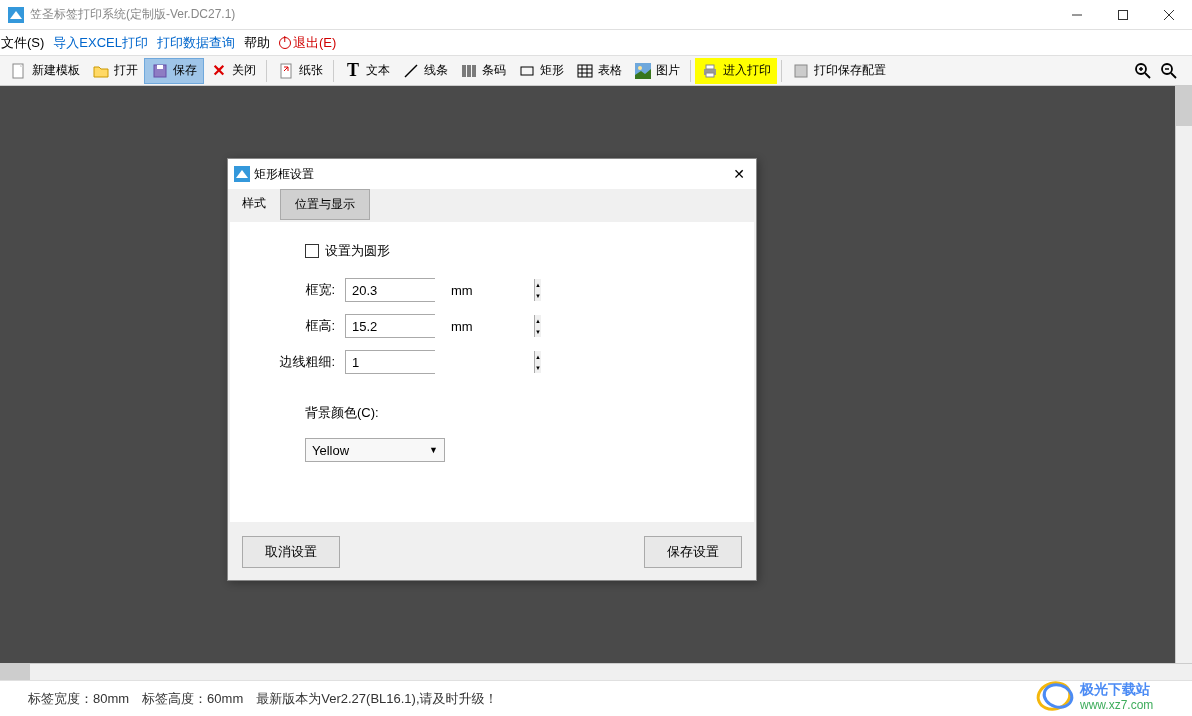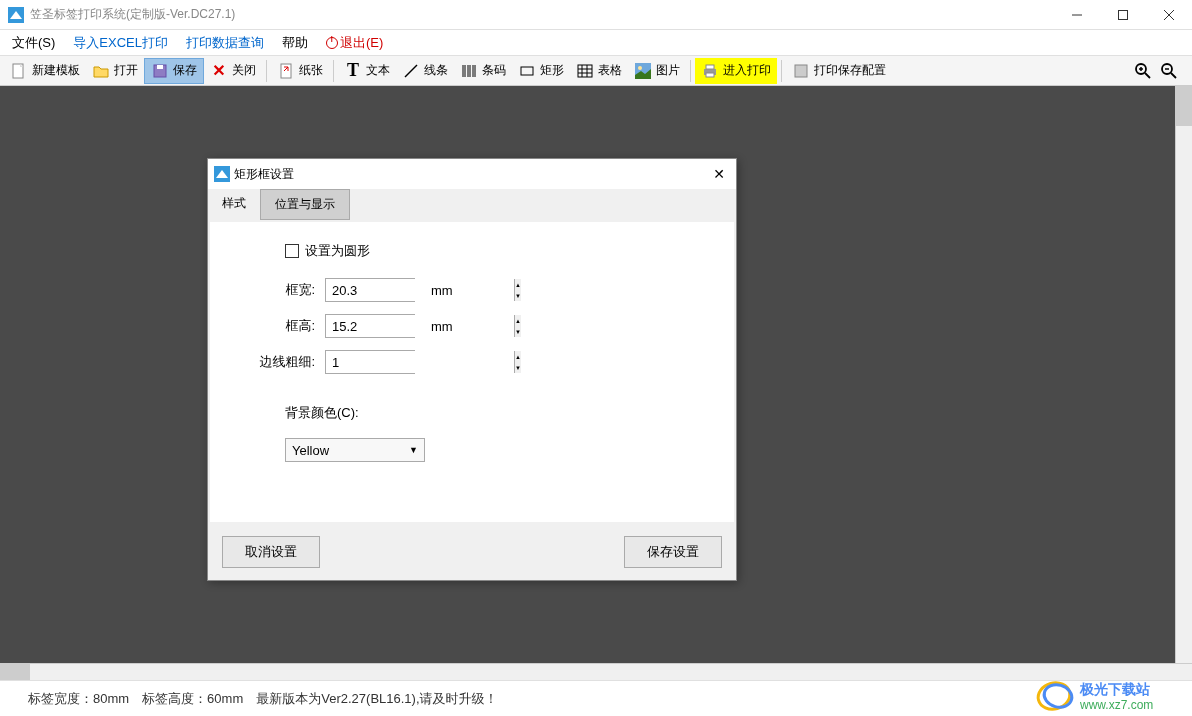--- a/index.html
+++ b/index.html
@@ -4,21 +4,21 @@
 <style>
 * { box-sizing: border-box; margin: 0; padding: 0; font-family: "Microsoft YaHei", sans-serif; }
 body { width: 1192px; height: 716px; background: #fff; overflow: hidden; position: relative; font-size: 12px; }
 
 .titlebar { height: 30px; background: #fff; display: flex; align-items: center; padding-left: 8px; border-bottom: 1px solid #e0e0e0; }
 .titlebar-icon { width: 16px; height: 16px; margin-right: 6px; }
 .titlebar-text { color: #888; font-size: 12px; flex: 1; }
 .win-controls { display: flex; }
 .win-btn { width: 46px; height: 30px; display: flex; align-items: center; justify-content: center; color: #666; }
 
-.menubar { height: 26px; background: #fff; display: flex; align-items: center; padding: 0 12px; gap: 18px; border-bottom: 1px solid #e0e0e0; }
+.menubar { height: 26px; background: #fff; display: flex; align-items: center; padding: 0 1px; gap: 9px; border-bottom: 1px solid #e0e0e0; }
 .menu-item { color: #000; font-size: 13px; }
 .menu-item.blue { color: #0066cc; }
 .menu-item.red { color: #d00000; }
 .power-icon { display: inline-block; width: 12px; height: 12px; border: 1.5px solid #d00000; border-radius: 50%; position: relative; top: 2px; margin-right: 2px; }
 .power-icon::after { content: ""; position: absolute; width: 1.5px; height: 6px; background: #d00000; left: 50%; top: -2px; transform: translateX(-50%); }
 
 .toolbar { height: 30px; background: #f5f5f5; display: flex; align-items: center; padding: 0 4px; border-bottom: 1px solid #ccc; gap: 0; }
 .tool-btn { height: 26px; display: flex; align-items: center; padding: 0 6px; gap: 4px; font-size: 12px; }
 .tool-btn.highlight-blue { background: #9fc5e8; border: 1px solid #6fa8dc; }
 .tool-btn.highlight-yellow { background: #ffff00; }
@@ -33,21 +33,21 @@
 .vscroll-thumb { position: absolute; top: 0; left: 0; right: 0; height: 40px; background: #cdcdcd; }
 .hscroll { height: 17px; background: #f0f0f0; border-top: 1px solid #ccc; display: flex; }
 .hscroll-track { flex: 1; position: relative; }
 .hscroll-thumb { position: absolute; left: 0; top: 0; bottom: 0; width: 30px; background: #cdcdcd; }
 .hscroll-corner { width: 17px; background: #f0f0f0; }
 
 .statusbar { height: 36px; background: #fff; display: flex; align-items: center; padding: 0 28px; font-size: 13px; color: #333; border-top: 1px solid #e0e0e0; position: relative; }
 .watermark { position: absolute; right: 0; bottom: 2px; opacity: 0.95; }
 
 
-.dialog { position: absolute; left: 207px; top: 158px; width: 530px; background: #f0f0f0; border: 1px solid #888; box-shadow: 2px 2px 8px rgba(0,0,0,0.3); }
+.dialog { position: absolute; left: 227px; top: 158px; width: 530px; background: #f0f0f0; border: 1px solid #888; box-shadow: 2px 2px 8px rgba(0,0,0,0.3); }
 .dialog-titlebar { height: 30px; background: #fff; display: flex; align-items: center; padding: 0 6px; }
 .dialog-title { font-size: 12px; flex: 1; margin-left: 4px; }
 .dialog-close { width: 22px; height: 22px; display: flex; align-items: center; justify-content: center; font-size: 14px; }
 .dialog-tabs { display: flex; background: #f0f0f0; }
 .dialog-tab { padding: 6px 14px; font-size: 12px; background: #f0f0f0; }
 .dialog-tab.inactive { background: #d0d0d0; border: 1px solid #aaa; }
 .dialog-body { background: #fff; padding: 20px 40px 60px; margin: 2px; }
 .form-row { display: flex; align-items: center; margin-bottom: 12px; gap: 10px; }
 .form-label { width: 65px; text-align: right; font-size: 13px; }
 .spinner { width: 90px; height: 24px; border: 1px solid #aaa; display: flex; }

